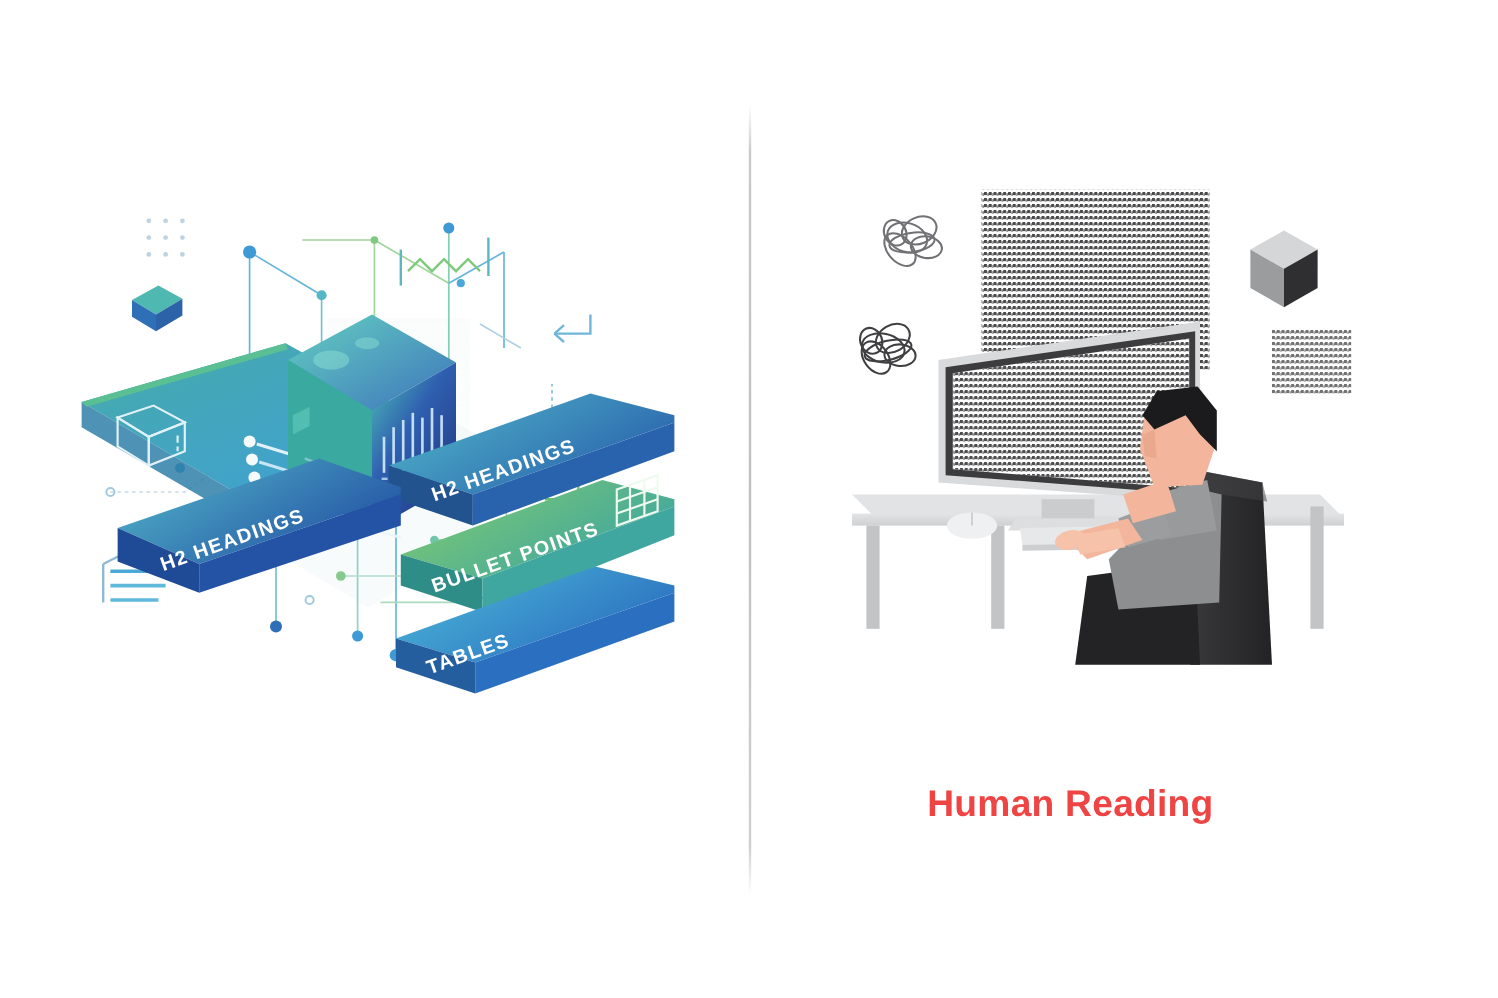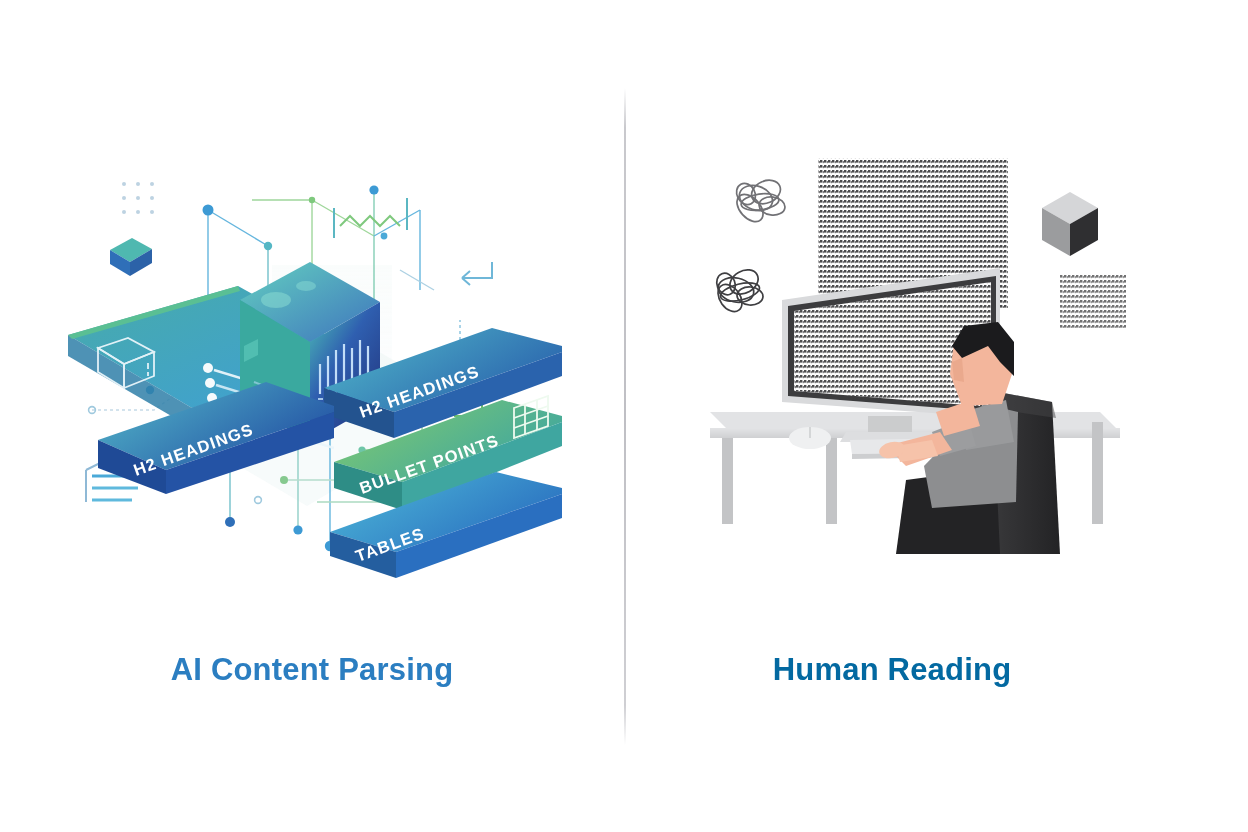--- a/index.html
+++ b/index.html
@@ -5,21 +5,21 @@
   html,body{margin:0;padding:0;background:#ffffff;}
   body{width:1248px;height:832px;overflow:hidden;font-family:"Liberation Sans",sans-serif;}
   #stage{position:relative;width:1248px;height:832px;background:#ffffff;}
 
   .divider{position:absolute;left:624px;top:88px;width:2px;height:657px;
            background:linear-gradient(to bottom,#ffffff 0%,#c9c9cd 6%,#bfbfc4 50%,#cfcfd3 94%,#ffffff 100%);}
 
   .caption{position:absolute;text-align:center;white-space:nowrap;
            font-weight:600;letter-spacing:.2px;}
   #cap-left{left:0;width:624px;top:652px;font-size:31px;color:#2b7ec1;}
-  #cap-right{left:624px;width:536px;top:652px;font-size:31px;color:#0369a1;}
+  #cap-right{left:624px;width:536px;top:652px;font-size:31px;color:#ef4444;}
 
   .scene{position:absolute;}
   #scene-left{left:62px;top:150px;width:500px;height:440px;}
   #scene-right{left:700px;top:150px;width:500px;height:440px;}
 
   svg{display:block;overflow:visible;}
 </style>
 </head>
 <body>
 
@@ -369,16 +369,15 @@
         <path d="M196 296 L232 290 L238 306 L200 312 Z" fill="#f6c3aa"></path>
         <ellipse cx="192" cy="300" rx="13" ry="8" fill="#f6c3aa" transform="rotate(-12 192 300)"></ellipse>
         <path d="M236 262 L272 250 L280 276 L244 286 Z" fill="#f3b69c"></path>
         <path d="M254 192 L300 186 L312 224 L302 254 L262 256 L250 224 Z" fill="#f3b69c"></path>
         <path d="M252 196 L264 176 L298 172 L314 192 L314 226 L300 212 L288 196 L262 208 Z" fill="#1b1b1d"></path>
         <path d="M252 212 L262 208 L264 232 L254 230 Z" fill="#eaa98d"></path>
       </g>
     </svg>
   </div>
 
-  <div class="caption" id="cap-left">AI Content Parsing</div>
   <div class="caption" id="cap-right">Human Reading</div>
 
 </div>
 
 </body></html>

